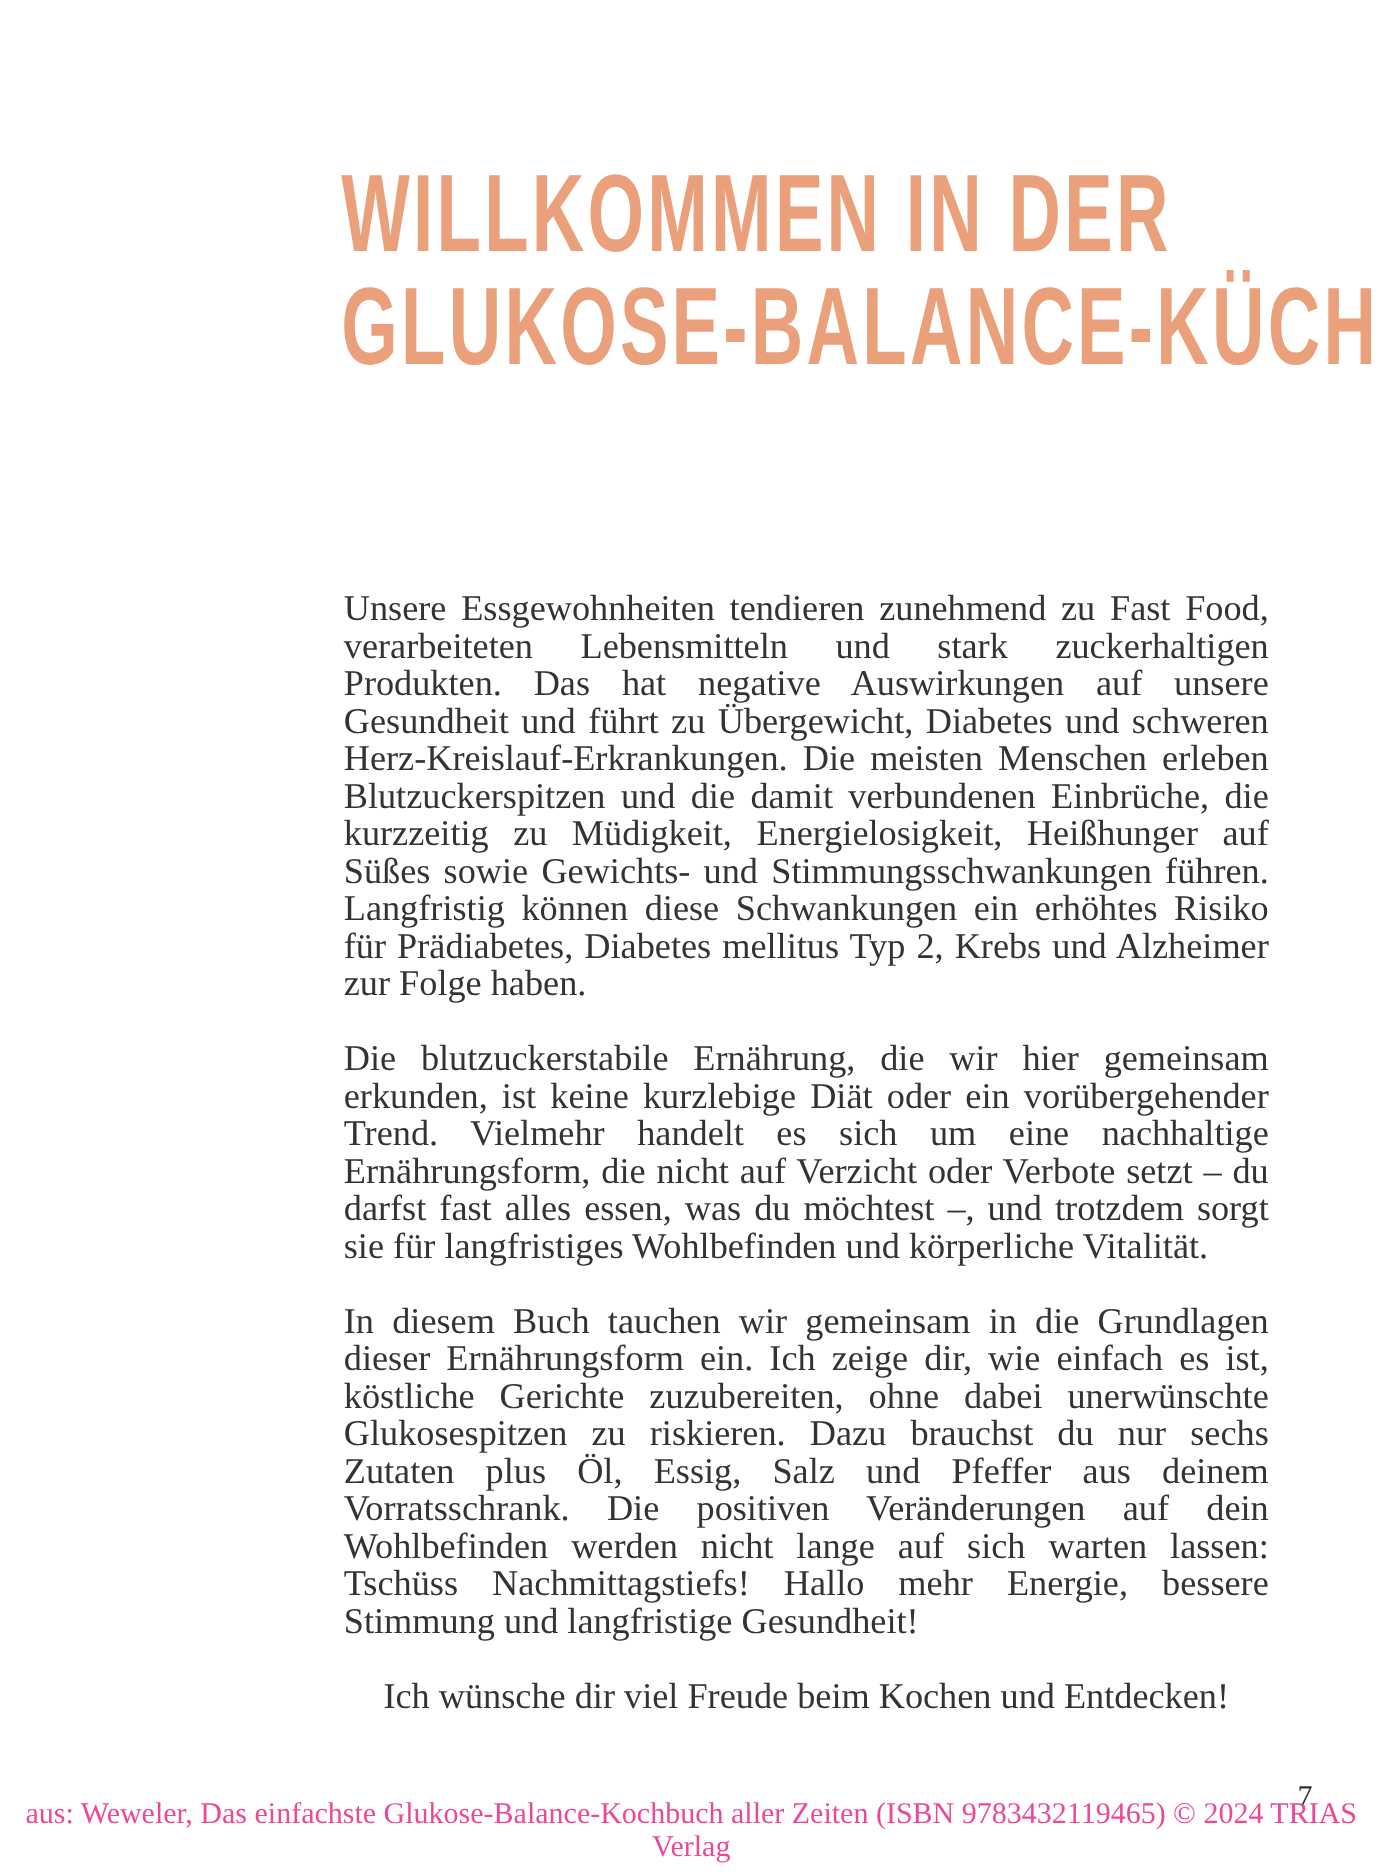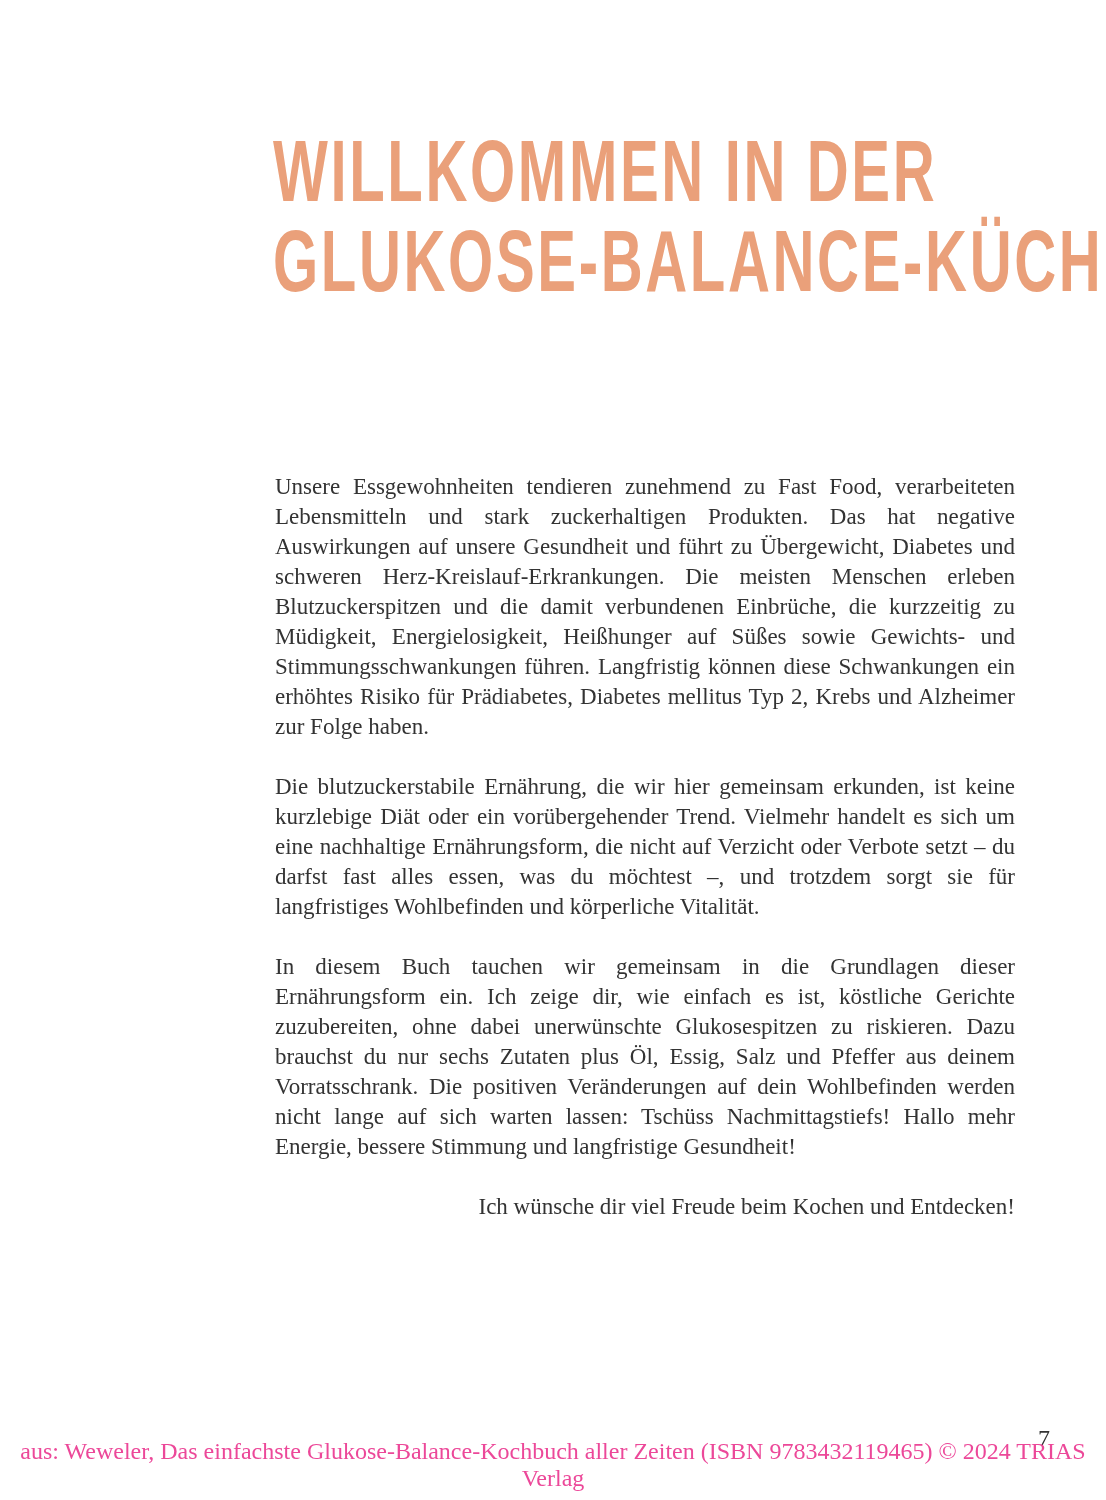--- a/index.html
+++ b/index.html
@@ -30,29 +30,29 @@
     transform: scaleX(0.66);
     transform-origin: left top;
     white-space: nowrap;
   }
 
   .body-text {
     position: absolute;
     left: 275px;
     top: 472px;
     width: 740px;
-    font-size: 23px;
+    font-size: 29px;
     line-height: 30px;
     text-align: justify;
     hyphens: auto;
     -webkit-hyphens: auto;
   }
 
   .body-text p { margin-bottom: 30px; }
-  .body-text p.no-justify { text-align: right; }
+  .body-text p.no-justify { text-align: center; }
 
   .page-number {
     position: absolute;
     right: 56px;
     top: 1425px;
     font-size: 24px;
     color: #333333;
   }
 
   .footer {

